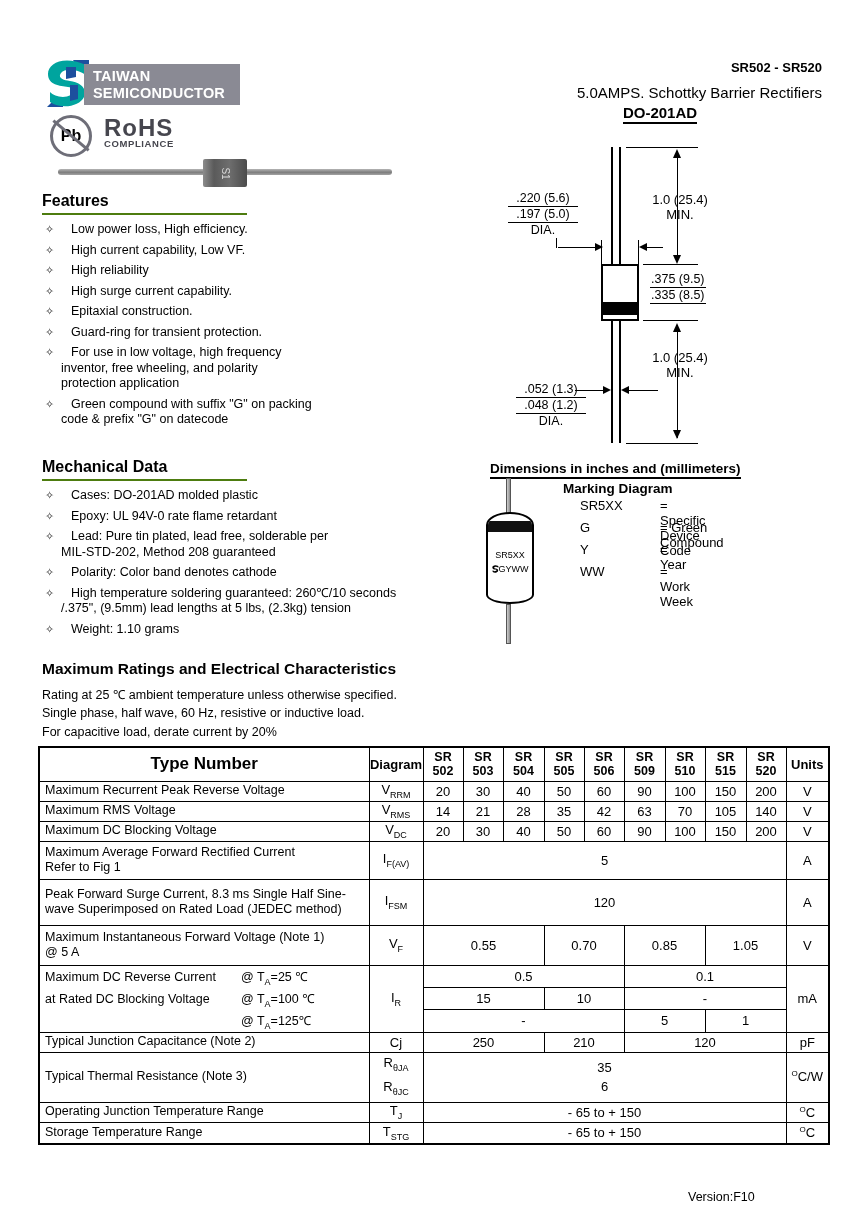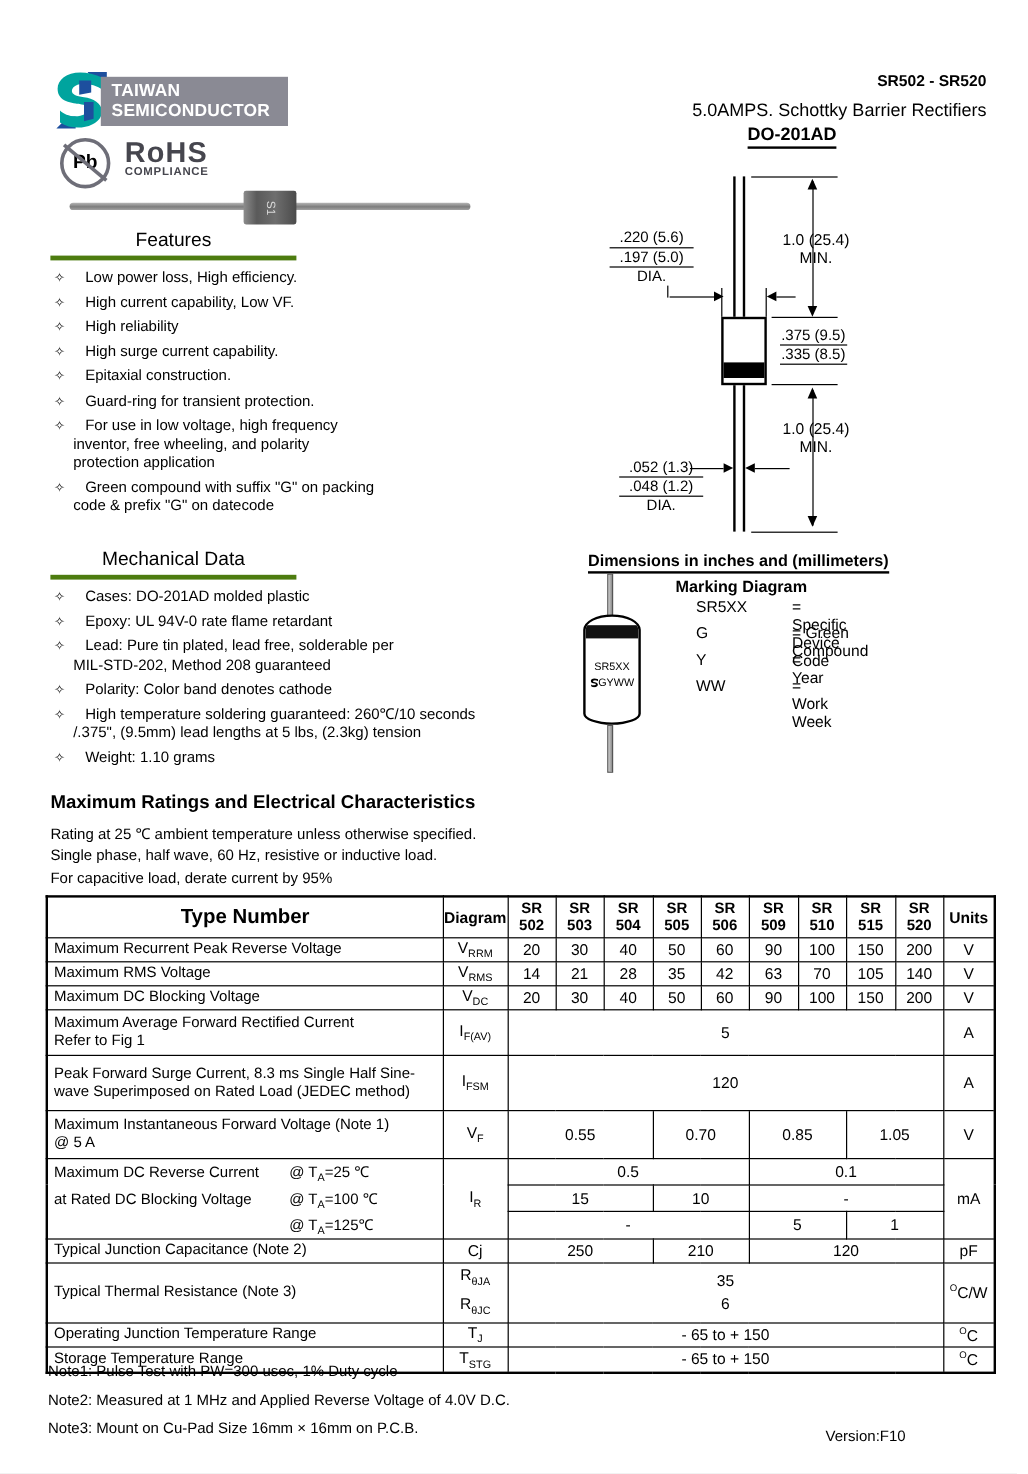--- a/index.html
+++ b/index.html
@@ -28,21 +28,21 @@
 
   
   .photo-lead{left:58px;top:169px;width:334px;height:6px;border-radius:3px;
               background:linear-gradient(#b5b5b5,#7d7d7d 55%,#a3a3a3);}
   .photo-body{left:203px;top:159px;width:44px;height:28px;border-radius:2px;
               background:linear-gradient(90deg,#8c8c8c,#5a5a5a 25%,#6e6e6e 60%,#4b4b4b);
               color:#d9d9d9;font-size:10px;display:flex;align-items:center;justify-content:center;}
   .photo-body span{transform:rotate(90deg);display:block;}
 
   
-  .sech{font-size:16px;font-weight:normal;border-bottom:4px solid #4d7c0f;padding-bottom:3px;text-align:center;}
+  .sech{font-size:16px;font-weight:bold;border-bottom:2px solid #4d7c0f;padding-bottom:3px;}
   .feat{left:42px;top:192px;width:410px;}
   .mech{left:42px;top:458px;width:440px;}
   .list{margin-top:7px;}
   .item{margin-bottom:5px;}
   .item .ln{font-size:12.5px;line-height:15.5px;}
   .item .ln .blt{display:inline-block;width:26px;padding-left:3px;font-family:"DejaVu Sans",sans-serif;font-size:11px;color:#222;}
   .item .ln.cont{padding-left:19px;}
 
   
   .dimnote{left:490px;top:459px;}
@@ -260,21 +260,21 @@
       <div class="a legend-v" style="left: 80px; top: 22px;">= Green Compound</div>
       <div class="a legend-k" style="left: 0px; top: 44px;">Y</div>
       <div class="a legend-v" style="left: 80px; top: 44px;">= Year</div>
       <div class="a legend-k" style="left: 0px; top: 66px;">WW</div>
       <div class="a legend-v" style="left: 80px; top: 66px;">= Work Week</div>
     </div>
 
   <div class="a rt-title">Maximum Ratings and Electrical Characteristics</div>
   <div class="a rt-cond" style="top:686px;">Rating at 25 ℃ ambient temperature unless otherwise specified.</div>
   <div class="a rt-cond" style="top:706px;">Single phase, half wave, 60 Hz, resistive or inductive load.</div>
-  <div class="a rt-cond" style="top:725px;">For capacitive load, derate current by 95%</div>
+  <div class="a rt-cond" style="top:725px;">For capacitive load, derate current by 20%</div>
 
   <div class="a ratings">
     <table>
       <colgroup>
         <col style="width:330px">
           <col style="width:54px">
         <col style="width:40px">
           <col style="width:40px">
           <col style="width:41px">
         <col style="width:40px">
@@ -436,20 +436,15 @@
               <div>Storage Temperature Range</div>
             </td>
             <td class="sym">T<sub>STG</sub></td>
             <td colspan="9">- 65 to + 150</td>
             <td><sup>O</sup>C</td>
           </tr>
         </tbody>
     </table>
   </div>
 
-  <div class="a" id="footnotes" style="left:40px;top:1132px;">
-      <div class="note-line">Note1: Pulse Test with PW=300 usec, 1% Duty cycle</div>
-      <div class="note-line">Note2: Measured at 1 MHz and Applied Reverse Voltage of 4.0V D.C.</div>
-      <div class="note-line">Note3: Mount on Cu-Pad Size 16mm × 16mm on P.C.B.</div>
-    </div>
   <div class="a version">Version:F10</div>
 
 </div>
 
 </body></html>

